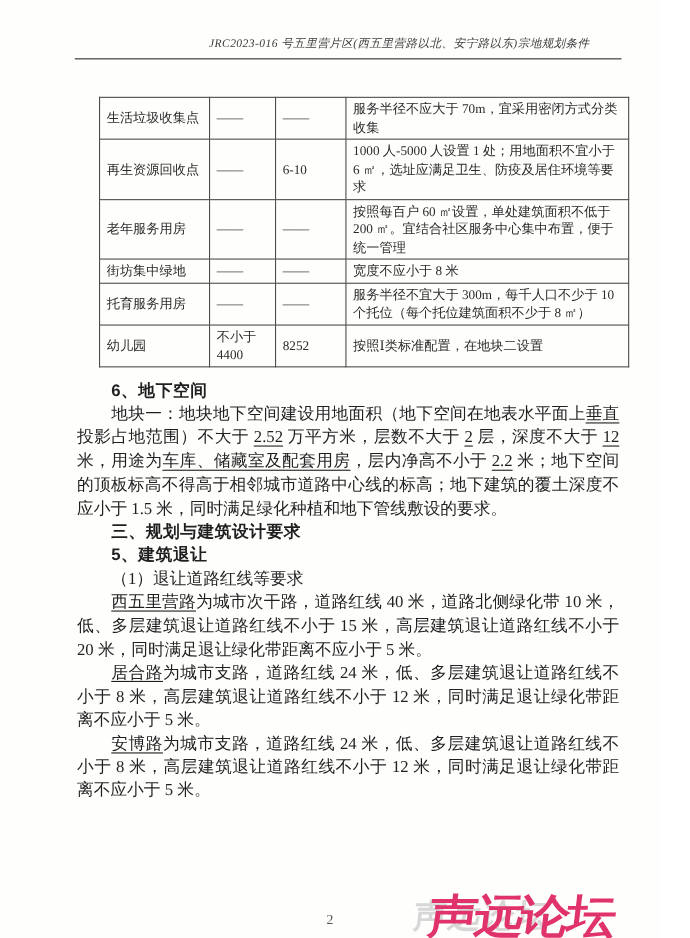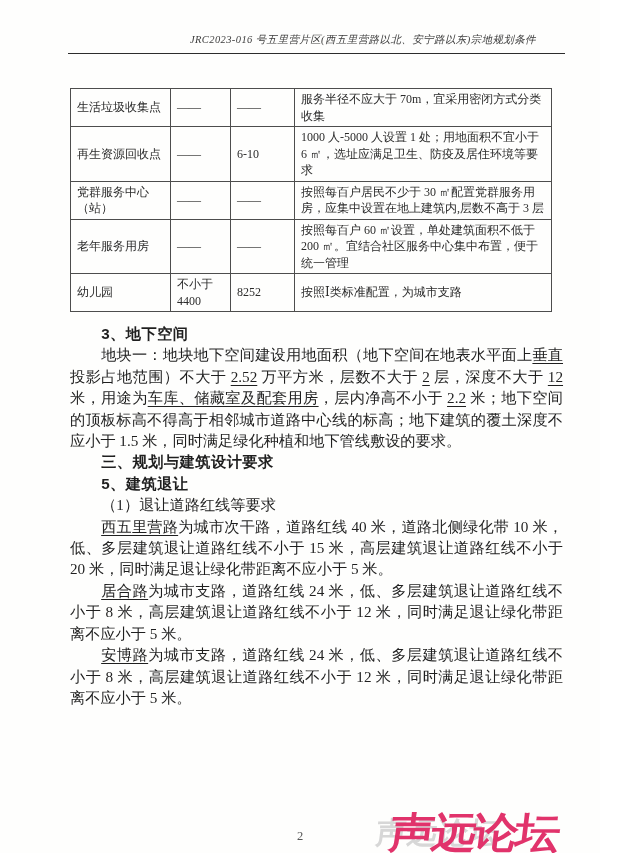--- a/index.html
+++ b/index.html
@@ -19,21 +19,21 @@
   }
   .header-rule{
     position:absolute;top:53px;left:68px;width:497px;height:0;
     border-top:1.6px solid #2c2c2c;
   }
   
   .content{position:absolute;left:70px;top:88px;width:493px;}
   
   table.facility{
     border-collapse:collapse;table-layout:fixed;
-    width:481px;margin-left:0;
+    width:481px;margin-left:20px;
   }
   table.facility td{
     border:1px solid #4d4d4d;
     padding:2px 6px;
     font-size:12px;line-height:16.5px;
     vertical-align:middle;
     white-space:pre-line;
     color:#2b2b2b;
   }
   .colw0{width:100px}.colw1{width:60px}.colw2{width:64px}.colw3{width:257px}
@@ -101,43 +101,49 @@
             <td>——</td>
             <td>服务半径不应大于 70m，宜采用密闭方式分类收集</td>
           </tr>
           <tr>
             <td>再生资源回收点</td>
             <td>——</td>
             <td>6-10</td>
             <td>1000 人-5000 人设置 1 处；用地面积不宜小于 6 ㎡，选址应满足卫生、防疫及居住环境等要求</td>
           </tr>
           <tr>
-            <td>党群服务中心（站）</td>
-            <td>——</td>
-            <td>——</td>
-            <td>按照每百户居民不少于 30 ㎡配置党群服务用房，应集中设置在地上建筑内,层数不高于 3 层</td>
-          </tr>
-          <tr>
             <td>老年服务用房</td>
             <td>——</td>
             <td>——</td>
             <td>按照每百户 60 ㎡设置，单处建筑面积不低于 200 ㎡。宜结合社区服务中心集中布置，便于统一管理</td>
           </tr>
           <tr>
+            <td>街坊集中绿地</td>
+            <td>——</td>
+            <td>——</td>
+            <td>宽度不应小于 8 米</td>
+          </tr>
+          <tr>
+            <td>托育服务用房</td>
+            <td>——</td>
+            <td>——</td>
+            <td>服务半径不宜大于 300m，每千人口不少于 10 个托位（每个托位建筑面积不少于 8 ㎡）</td>
+          </tr>
+          <tr>
             <td>幼儿园</td>
             <td>不小于
 4400</td>
             <td>8252</td>
-            <td>按照Ⅰ类标准配置，为城市支路</td>
+            <td>按照Ⅰ类标准配置，在地块二设置</td>
           </tr>
         </tbody>
     </table>
 
     <div class="body-text" id="body-sections">
-        <p class="heading"><span>3、地下空间</span></p>
+        <p class="heading"><span>6、地下空间</span></p>
         <p class="para"><span>地块一：地块地下空间建设用地面积（地下空间在地表水平面上</span><span class="u">垂直</span><span>投影占地范围）不大于 </span><span class="u">2.52</span><span> 万平方米，层数不大于 </span><span class="u">2</span><span> 层，深度不大于 </span><span class="u">12</span><span> 米，用途为</span><span class="u">车库、储藏室及配套用房</span><span>，层内净高不小于 </span><span class="u">2.2</span><span> 米；地下空间的顶板标高不得高于相邻城市道路中心线的标高；地下建筑的覆土深度不应小于 1.5 米，同时满足绿化种植和地下管线敷设的要求。</span></p>
         <p class="heading"><span>三、规划与建筑设计要求</span></p>
         <p class="heading"><span>5、建筑退让</span></p>
         <p class="para"><span>（1）退让道路红线等要求</span></p>
         <p class="para"><span class="u">西五里营路</span><span>为城市次干路，道路红线 40 米，道路北侧绿化带 10 米，低、多层建筑退让道路红线不小于 15 米，高层建筑退让道路红线不小于 20 米，同时满足退让绿化带距离不应小于 5 米。</span></p>
         <p class="para"><span class="u">居合路</span><span>为城市支路，道路红线 24 米，低、多层建筑退让道路红线不小于 8 米，高层建筑退让道路红线不小于 12 米，同时满足退让绿化带距离不应小于 5 米。</span></p>
         <p class="para"><span class="u">安博路</span><span>为城市支路，道路红线 24 米，低、多层建筑退让道路红线不小于 8 米，高层建筑退让道路红线不小于 12 米，同时满足退让绿化带距离不应小于 5 米。</span></p>
       </div>
   </div>
 

